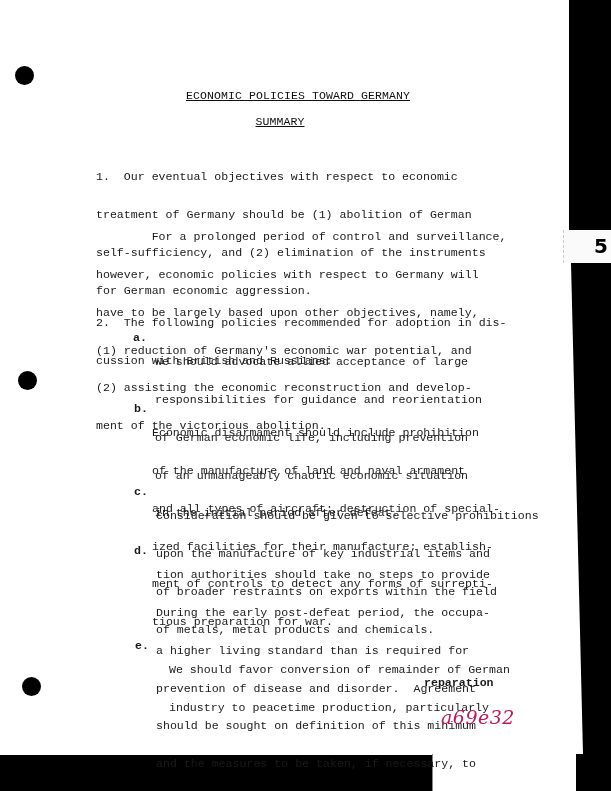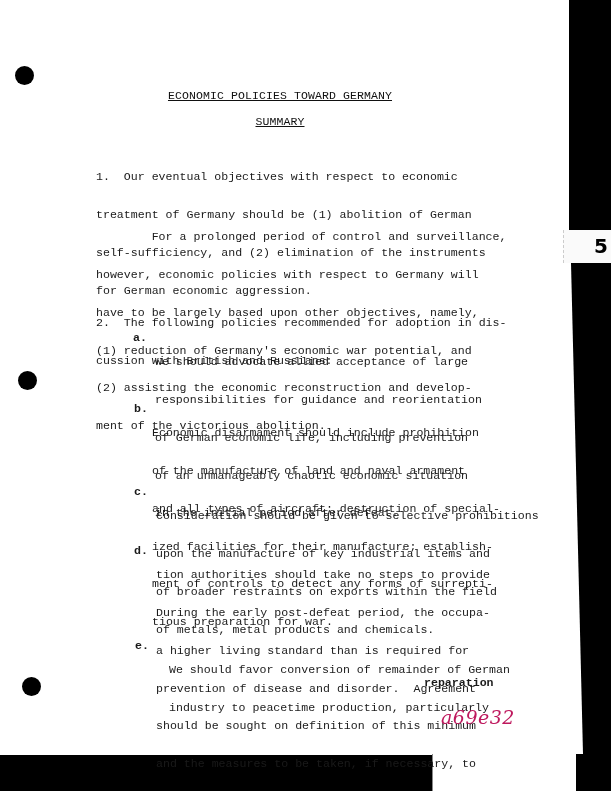--- a/index.html
+++ b/index.html
@@ -124,21 +124,21 @@
   <div class="bottom-white"></div>
 
   <div class="tab">
     <span class="tab-number">5</span>
   </div>
 
   <div class="hole" style="left:15px;top:66px;width:19px;height:19px;"></div>
   <div class="hole" style="left:18px;top:371px;width:19px;height:19px;"></div>
   <div class="hole" style="left:22px;top:677px;width:19px;height:19px;"></div>
 
-  <div class="title" style="top:89px;left:0;width:560px;">ECONOMIC POLICIES TOWARD GERMANY</div>
+  <div class="title" style="top:89px;left:18px;width:560px;">ECONOMIC POLICIES TOWARD GERMANY</div>
   <div class="title" style="top:115px;left:0;width:560px;">SUMMARY</div>
 
   <div class="para" style="left:96px;top:146px;">
     <div>1.  Our eventual objectives with respect to economic</div>
     <div>treatment of Germany should be (1) abolition of German</div>
     <div>self-sufficiency, and (2) elimination of the instruments</div>
     <div>for German economic aggression.</div>
   </div>
 
   <div class="para" style="left:96px;top:206px;">

